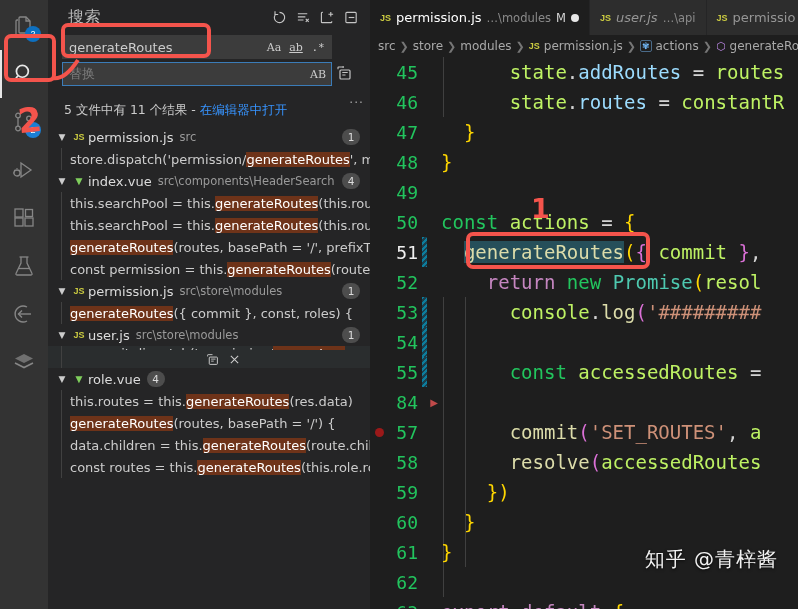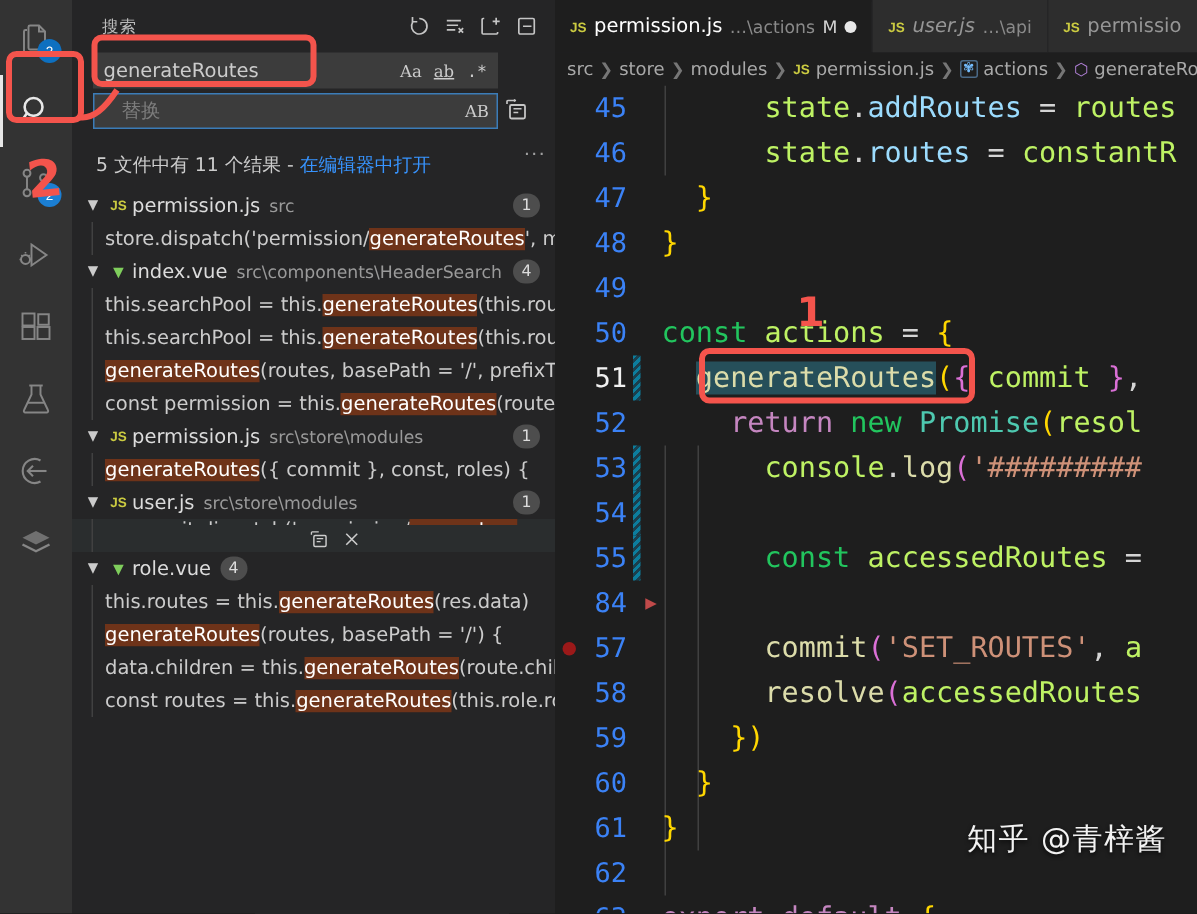--- a/index.html
+++ b/index.html
@@ -41,21 +41,21 @@
   .sidebar {
     width:322px; flex:0 0 322px; height:609px;
     background:#252526; display:flex; flex-direction:column;
     position:relative; overflow:hidden;
   }
   .sb-header {
     height:35px; display:flex; align-items:center;
     padding:0 8px 0 20px; flex:0 0 35px;
   }
   .sb-title {
-    font-size:11px; color:#bbbbbb; letter-spacing:.6px;
+    font-size:16px; color:#bbbbbb; letter-spacing:.6px;
     font-family:Liberation Sans, sans-serif; flex:1;
   }
   .sb-actions { display:flex; gap:2px; align-items:center; }
   .sb-act {
     width:22px; height:22px; display:flex; align-items:center;
     justify-content:center; color:#c5c5c5; cursor:pointer; border-radius:4px;
   }
 
   .search-widget { padding:0 14px 0 14px; position:relative; }
   .sw-row { display:flex; align-items:stretch; }
@@ -66,21 +66,20 @@
     margin-bottom:3px;
   }
   .inputbox.focused { border-color:#3b7cb8; }
   .inputbox .val {
     flex:1; font-size:13px; color:#cccccc; padding-left:6px;
     font-family:"DejaVu Sans",sans-serif; white-space:nowrap; overflow:hidden;
   }
   .inputbox .ph {
     flex:1; font-size:13px; color:#7d7d7d; padding-left:6px;
     font-family:Liberation Sans, sans-serif;
-    margin-left:12px;
   }
   .in-actions { display:flex; align-items:center; padding-right:3px; gap:2px; }
   .in-act {
     height:20px; min-width:20px; padding:0 2px;
     display:flex; align-items:center; justify-content:center;
     color:#cccccc; cursor:pointer; border-radius:3px;
   }
   .replace-all-btn {
     width:24px; display:flex; align-items:flex-start; justify-content:center;
     padding-top:30px; color:#c5c5c5; cursor:pointer;
@@ -163,21 +162,21 @@
   .bc { display:flex; align-items:center; gap:4px; cursor:pointer; }
   .bc-sep { color:#767676; font-size:11px; }
   .bc .bi { font-size:9px; font-weight:bold; color:#cbcb41; font-family:"Liberation Sans",sans-serif; }
 
   .code-area { flex:1; position:relative; overflow:hidden; background:#1e1e1e; }
   .code-row { display:flex; height:30px; align-items:center; position:relative; }
   .gutter-bp { width:18px; flex:0 0 18px; display:flex; align-items:center; justify-content:center; }
   .bp-dot { width:9px; height:9px; border-radius:50%; background:#9b1919; }
   .lnum {
     width:34px; flex:0 0 34px; text-align:right; padding-right:4px;
-    font-size:18px; color:#3b82f6;
+    font-size:18px; color:#22c55e;
     font-family:"DejaVu Sans Mono","Liberation Mono",monospace;
   }
   .code-row.active-line .lnum { color:#f0f0f0; }
   .changebar { width:5px; flex:0 0 5px; height:30px; }
   .changebar.mod { background:repeating-linear-gradient(135deg,#0c7d9d 0 2px,#1b3f4d 2px 4px); }
   .fold { width:14px; flex:0 0 14px; font-size:10px; color:#c04a4a; display:flex; align-items:center; justify-content:center; }
   .codetext {
     flex:1; font-size:19px; line-height:30px; white-space:pre;
     font-family:"DejaVu Sans Mono","Liberation Mono",monospace;
     letter-spacing:0px; overflow:hidden;
@@ -454,21 +453,21 @@
       </div>
     </div>
   </div>
 
   <div class="editor">
 
     <div class="tabs">
       <div class="tab active">
         <span class="ti">JS</span>
         <span class="tname">permission.js</span>
-        <span class="tdir">…\actions</span>
+        <span class="tdir">…\modules</span>
         <span class="tmod">M</span>
         <span class="tdot"></span>
       </div>
       <div class="tab preview">
         <span class="ti">JS</span>
         <span class="tname">user.js</span>
         <span class="tdir">…\api</span>
       </div>
       <div class="tab">
         <span class="ti">JS</span>

